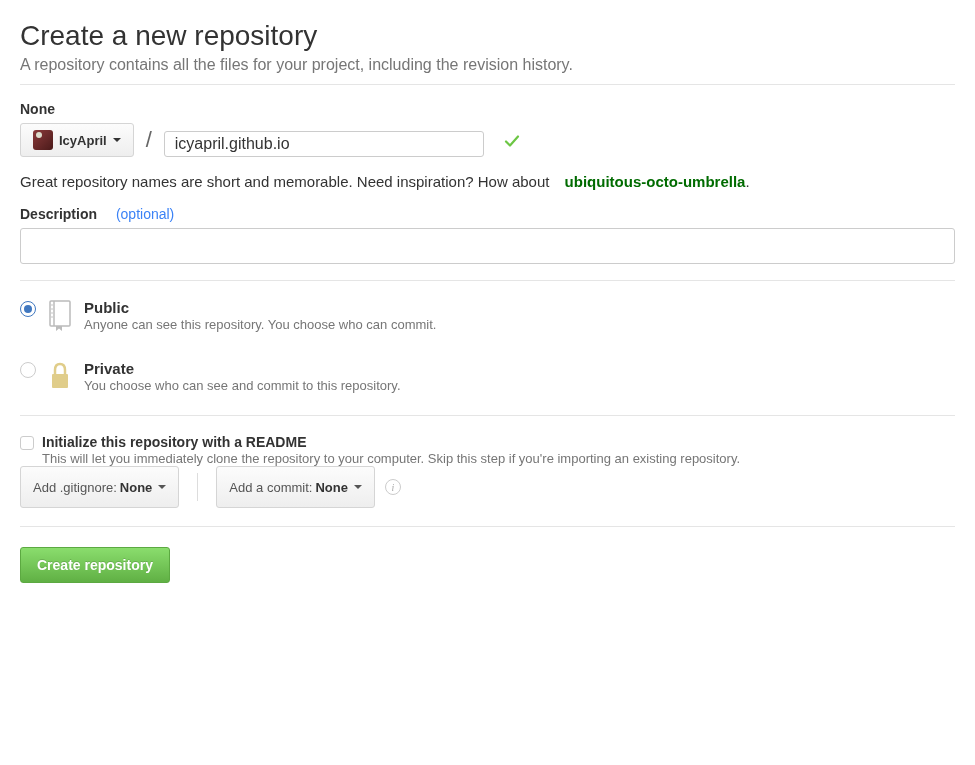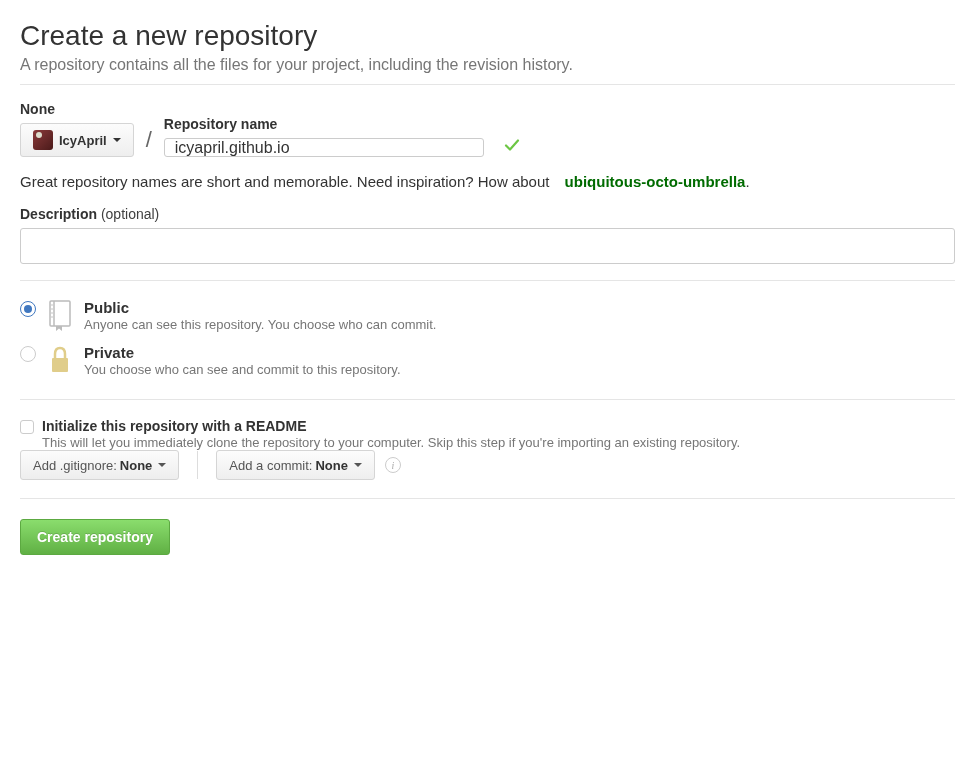--- a/index.html
+++ b/index.html
@@ -44,22 +44,23 @@
       display: flex;
       flex-direction: column;
     }
     .field-label {
       font-weight: 600;
       font-size: 14px;
       color: #333;
       margin-bottom: 6px;
     }
     .field-label .optional {
-      color: #404040;
+      color: #3b82f6;
       font-weight: 400;
+      margin-left: 15px;
     }
     .owner-select {
       display: inline-flex;
       align-items: center;
       padding: 6px 12px;
       background: linear-gradient(#fcfcfc, #eee);
       border: 1px solid #d5d5d5;
       border-radius: 3px;
       cursor: pointer;
       font-size: 13px;
@@ -101,21 +102,21 @@
     }
     .repo-input-wrap {
       position: relative;
     }
     .text-input {
       padding: 7px 10px;
       font-size: 16px;
       border: 1px solid #ccc;
       border-radius: 3px;
       width: 320px;
-      height: 19px;
+      height: 26px;
       color: #333;
       background: #fff;
     }
     .check-icon {
       position: absolute;
       right: -36px;
       top: 50%;
       transform: translateY(-50%);
       color: #6cc644;
       font-size: 18px;
@@ -139,21 +140,21 @@
       border-radius: 3px;
       font-size: 16px;
     }
     .visibility-section {
       padding: 18px 0;
     }
     .visibility-option {
       display: flex;
       align-items: flex-start;
       gap: 10px;
-      margin-bottom: 12px;
+      margin-bottom: 28px;
     }
     .visibility-option:last-child {
       margin-bottom: 4px;
     }
     .radio {
       width: 16px;
       height: 16px;
       border: 1px solid #ccc;
       border-radius: 50%;
       margin-top: 2px;
@@ -229,21 +230,21 @@
     .dropdown-btn {
       display: inline-flex;
       align-items: center;
       padding: 6px 12px;
       background: linear-gradient(#fcfcfc, #eee);
       border: 1px solid #d5d5d5;
       border-radius: 3px;
       cursor: pointer;
       font-size: 13px;
       color: #555;
-      height: 30px;
+      height: 42px;
     }
     .dropdown-btn .value {
       font-weight: 600;
       color: #333;
       margin-left: 3px;
     }
     .dropdown-btn .caret {
       border-top-color: #555;
     }
     .vert-divider {
@@ -295,21 +296,20 @@
     <div class="field-group">
       <label class="field-label">None</label>
       <div class="owner-select">
         <span class="avatar"></span>
         <span>IcyApril</span>
         <span class="caret"></span>
       </div>
     </div>
     <span class="slash">/</span>
     <div class="field-group">
-      <label class="field-label">Repository name</label>
       <div class="repo-input-wrap">
         <input class="text-input" type="text" value="icyapril.github.io" style="">
         <span class="check-icon">
           <svg width="16" height="16" viewBox="0 0 16 16" fill="none">
             <path d="M2 8 L6 12 L14 3" stroke="#6cc644" stroke-width="2.2" stroke-linecap="round" stroke-linejoin="round"></path>
           </svg>
         </span>
       </div>
     </div>
   </div>

